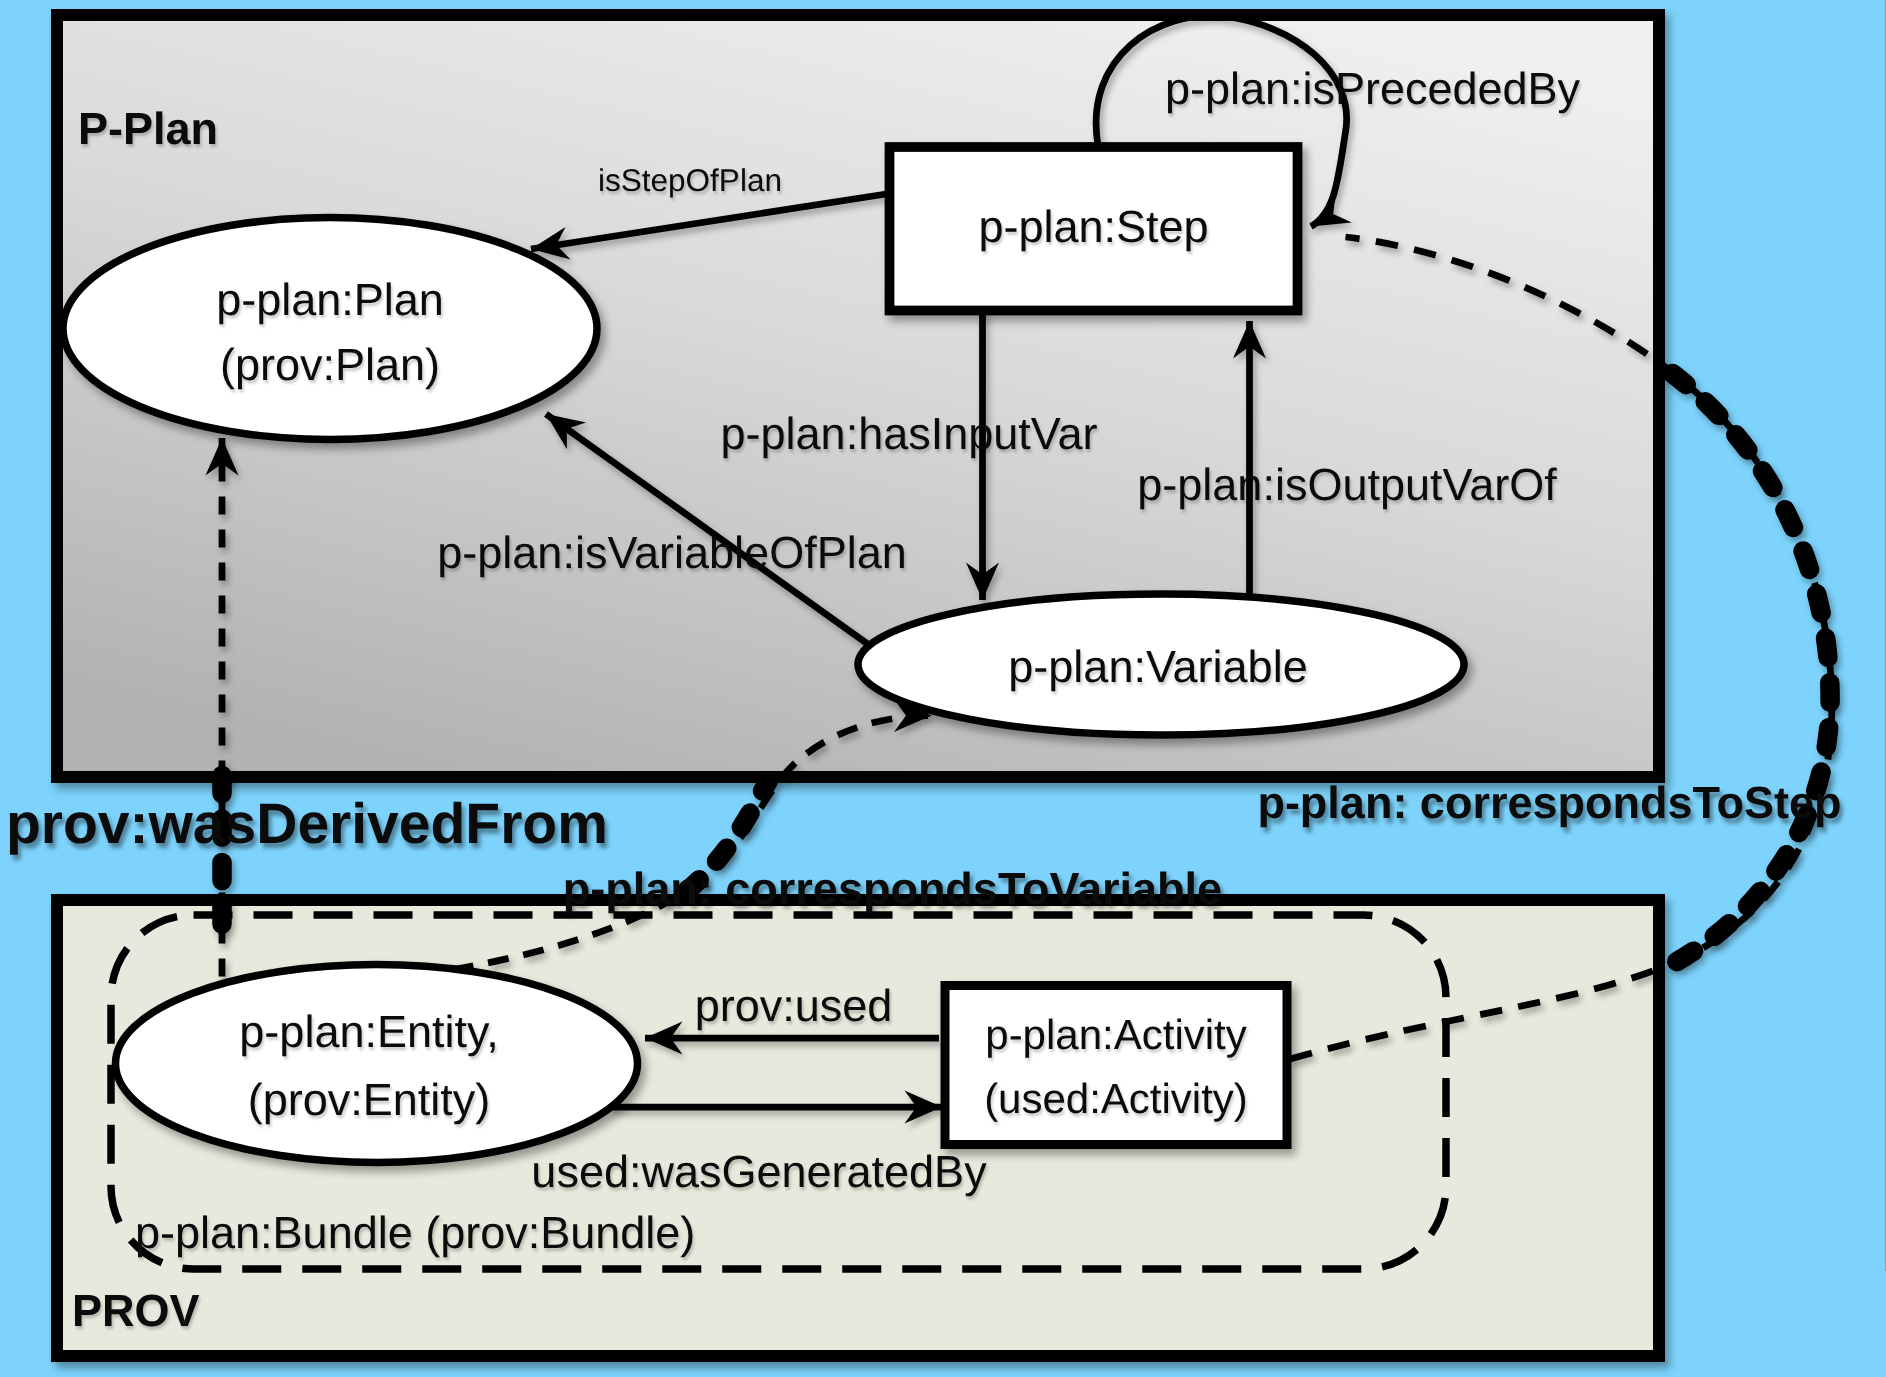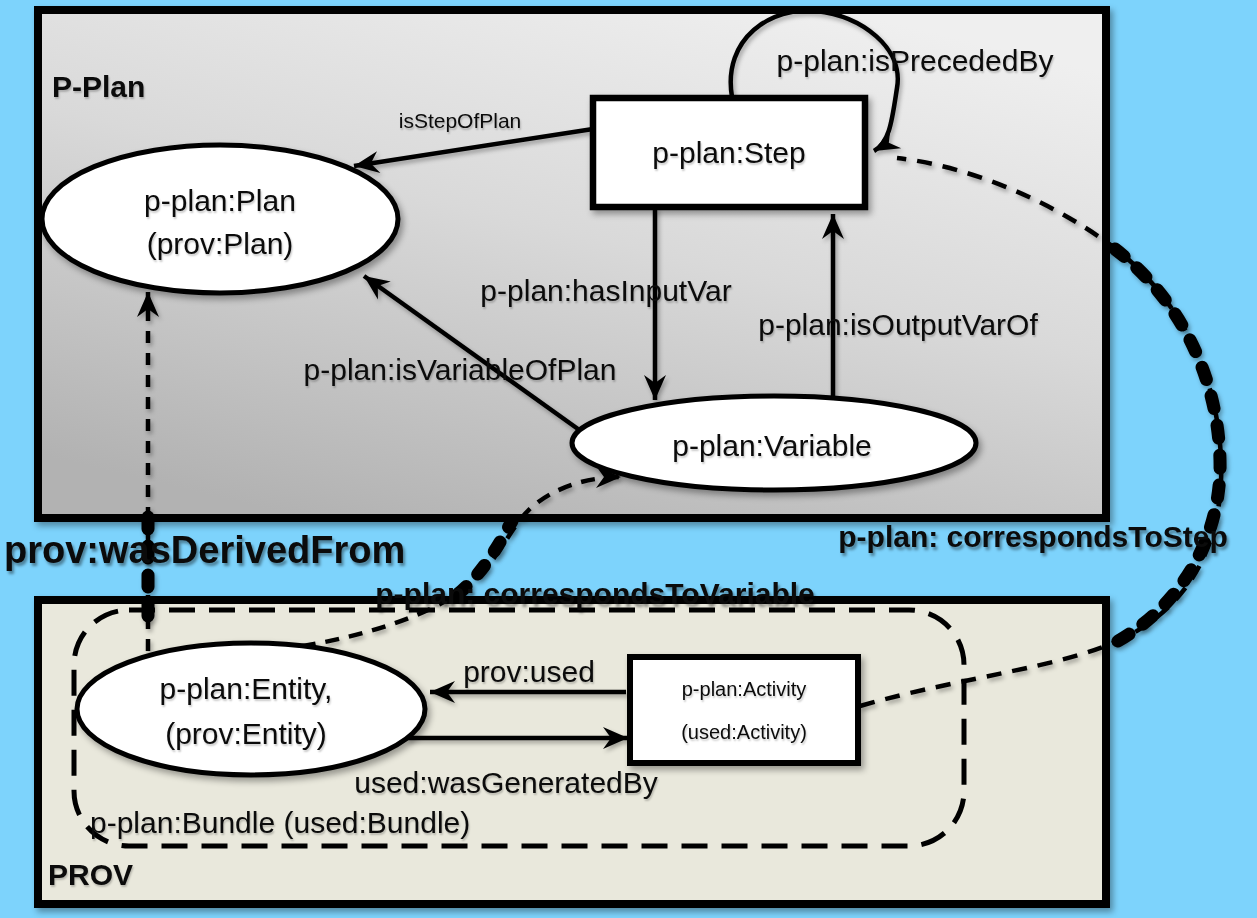--- a/index.html
+++ b/index.html
@@ -18,21 +18,21 @@
     position:absolute;
     white-space:nowrap;
     transform:translate(-50%,-50%);
     text-shadow:1px 2px 2px rgba(0,0,0,.22);
     line-height:1.1;
   }
   .anchored{transform:none;}
   .node-lines{display:flex;flex-direction:column;align-items:center;}
   .f30{font-size:30px;}
   .f29{font-size:21px;}
-  .f28{font-size:20px;}
+  .f28{font-size:28px;}
   .bold{font-weight:bold;}
   .gaplbl{font-weight:600;text-shadow:2px 3px 3px rgba(0,0,0,.40);}
   .nlh{line-height:43px;}
   .elh{line-height:45px;}
 </style>
 </head>
 <body>
 
 <div id="stage">
 
@@ -85,26 +85,26 @@
   <div class="lbl f30" style="left:729px;top:152px;">p-plan:Step</div>
   <div class="lbl f30" style="left:772px;top:445px;">p-plan:Variable</div>
   <div class="lbl f30 elh node-lines" style="left:246px;top:711px;">
     <div>p-plan:Entity,</div>
     <div>(prov:Entity)</div>
   </div>
   <div class="lbl f28 nlh node-lines" style="left:744px;top:711px;">
     <div>p-plan:Activity</div>
     <div>(used:Activity)</div>
   </div>
-  <div class="lbl anchored f30" style="left:90px;top:806px;">p-plan:Bundle (used:Bundle)</div>
+  <div class="lbl anchored f30" style="left:90px;top:806px;">p-plan:Bundle (prov:Bundle)</div>
 
   <div class="lbl f29" style="left:460px;top:121px;">isStepOfPlan</div>
   <div class="lbl f30" style="left:915px;top:60px;">p-plan:isPrecededBy</div>
   <div class="lbl f30" style="left:606px;top:272px;margin-top:18px;">p-plan:hasInputVar</div>
   <div class="lbl f30" style="left:898px;top:324px;">p-plan:isOutputVarOf</div>
-  <div class="lbl f30" style="left:448px;top:369px;margin-left:12px;">p-plan:isVariableOfPlan</div>
+  <div class="lbl f30" style="left:448px;top:369px;">p-plan:isVariableOfPlan</div>
   <div class="lbl anchored gaplbl" style="left:4px;top:530px;font-size:38px;">prov:wasDerivedFrom</div>
   <div class="lbl f30 gaplbl" style="left:595px;top:593px;">p-plan: correspondsToVariable</div>
   <div class="lbl f30 gaplbl" style="left:1033px;top:536px;">p-plan: correspondsToStep</div>
   <div class="lbl f30" style="left:529px;top:671px;">prov:used</div>
   <div class="lbl f30" style="left:506px;top:782px;">used:wasGeneratedBy</div>
 
 </div>
 
 </body></html>

